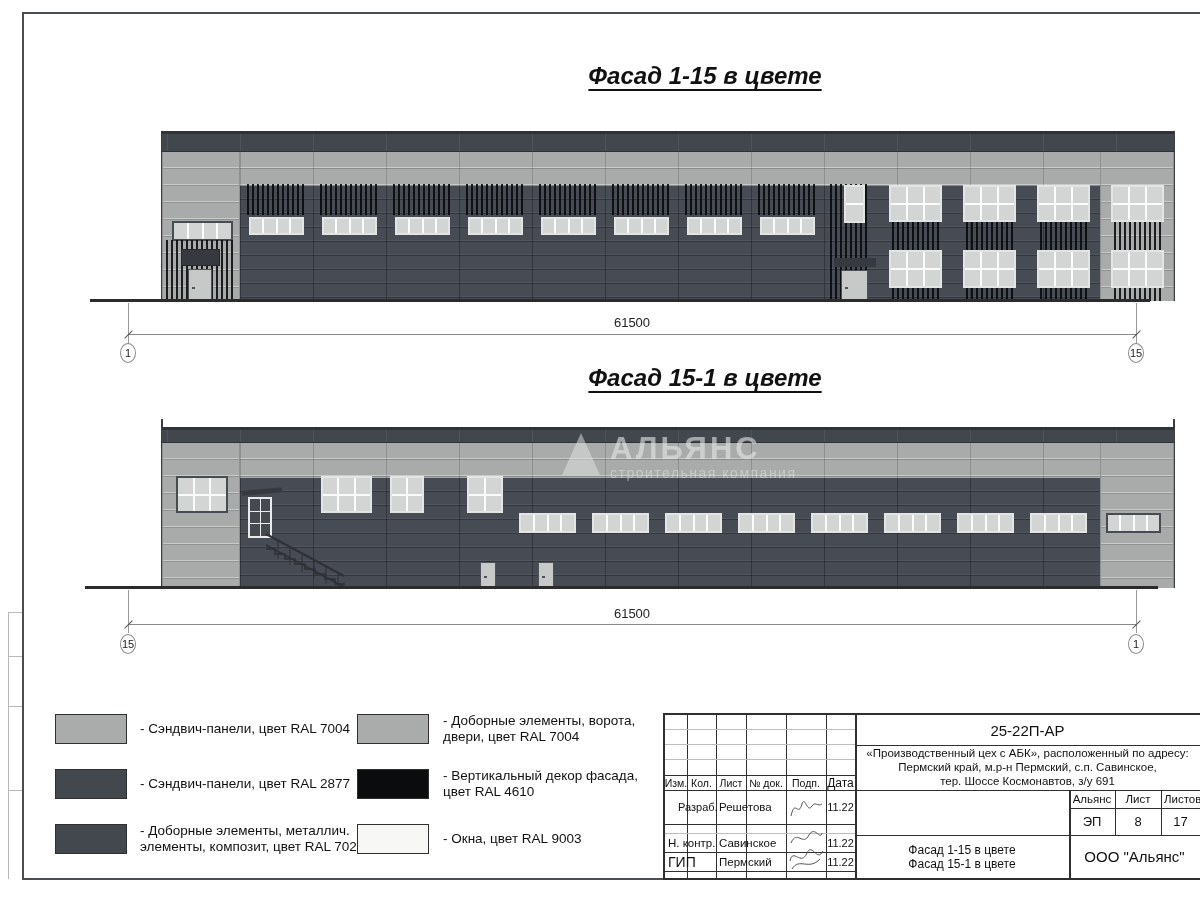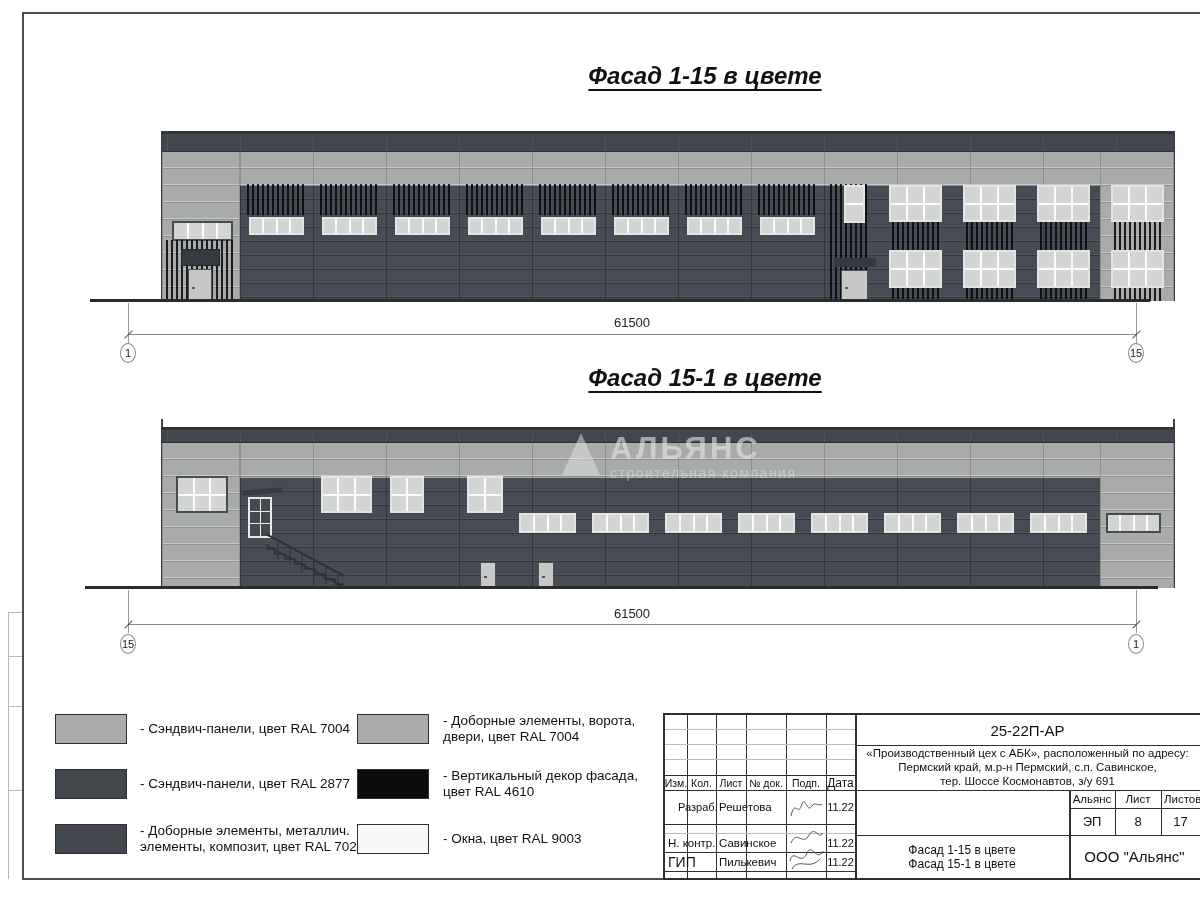--- a/index.html
+++ b/index.html
@@ -497,21 +497,21 @@
     <div class="cell" style="left:121px;top:60px;width:40px;height:15px;font-size:10.5px">Подп.</div>
     <div class="cell" style="left:161px;top:60px;width:29px;height:15px;font-size:12px">Дата</div>
 
     <div class="cell l" style="left:13px;top:75px;width:48px;height:34px;font-size:11px">Разраб.</div>
     <div class="cell l" style="left:54px;top:75px;width:66px;height:34px;font-size:11.5px">Решетова</div>
     <div class="cell" style="left:161px;top:75px;width:29px;height:34px;font-size:11px">11.22</div>
     <div class="cell l" style="left:3px;top:118px;width:48px;height:19px;font-size:11.5px">Н. контр.</div>
     <div class="cell l" style="left:54px;top:118px;width:66px;height:19px;font-size:11.5px">Савинское</div>
     <div class="cell" style="left:161px;top:118px;width:29px;height:19px;font-size:11px">11.22</div>
     <div class="cell l" style="left:3px;top:137px;width:48px;height:19px;font-size:14px">ГИП</div>
-    <div class="cell l" style="left:54px;top:137px;width:66px;height:19px;font-size:11.5px">Пилькевич</div>
+    <div class="cell l" style="left:54px;top:137px;width:66px;height:19px;font-size:11.5px">Пермский</div>
     <div class="cell" style="left:161px;top:137px;width:29px;height:19px;font-size:11px">11.22</div>
 
     <svg class="sig" style="left:123px;top:79px" width="36" height="28" viewBox="0 0 36 28">
       <path d="M3 22 C7 4 10 24 14 10 C17 1 19 20 24 12 C27 7 30 13 34 10" stroke="#555" stroke-width="1" fill="none"></path>
     </svg>
     <svg class="sig" style="left:122px;top:112px" width="38" height="46" viewBox="0 0 38 46">
       <path d="M4 16 C10 2 16 20 22 8 C28 -2 33 14 35 6 M3 34 C6 20 14 40 20 26 C25 15 30 36 36 24 M5 42 C12 30 22 44 33 32" stroke="#555" stroke-width="1" fill="none"></path>
     </svg>
 
     <div class="cell" style="left:190px;top:0;width:345px;height:30px;font-size:15px">25-22П-АР</div>

